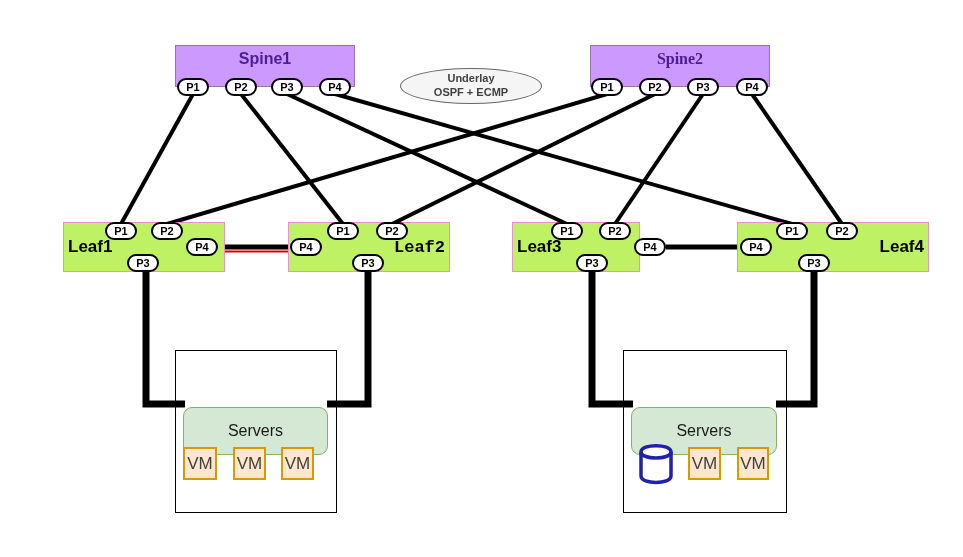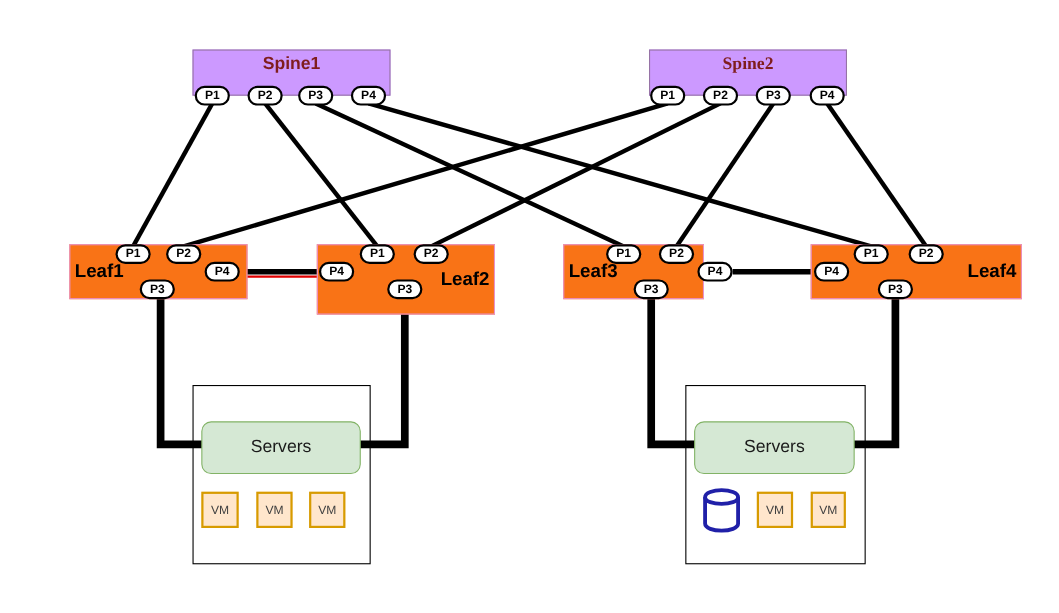--- a/index.html
+++ b/index.html
@@ -1,32 +1,32 @@
 <!DOCTYPE html>
 <html><head>
 <meta charset="utf-8">
 <style>
   html,body{margin:0;padding:0;background:#fff;}
   #canvas{position:relative;width:963px;height:557px;background:#fff;overflow:hidden;
           font-family:"Liberation Sans","DejaVu Sans",sans-serif;}
   .abs{position:absolute;box-sizing:border-box;}
   svg{position:absolute;left:0;top:0;}
   .spine{background:#CC99FF;border:1px solid #9673A6;}
-  .spine-label{width:100%;text-align:center;font-weight:bold;font-size:16px;color:#7f1d1d;padding-top:4px;}
-  .leaf{background:#f97316;border:1px solid #E891CB;display:flex;align-items:center;}
+  .spine-label{width:100%;text-align:center;font-weight:bold;font-size:16px;color:#4c1d95;padding-top:4px;}
+  .leaf{background:#bef264;border:1px solid #E891CB;display:flex;align-items:center;}
   .leaf-label{font-weight:bold;font-size:17px;color:#000;width:100%;padding:0 4px;}
   .lab-left{text-align:left;} .lab-right{text-align:right;}
   .pill{background:#fff;border:2px solid #000;border-radius:10px;width:32px;height:18px;
         display:flex;align-items:center;justify-content:center;
         font-size:11px;font-weight:bold;color:#000;}
   .server-outline{background:#fff;border:1px solid #000;}
   .green{background:#D5E8D4;border:1px solid #82B366;border-radius:9px;
-         display:flex;align-items:center;justify-content:center;font-size:16px;color:#1a1a1a;}
+         display:flex;align-items:center;justify-content:center;font-size:16px;color:#1a1a1a;margin-top:24px;}
   .vm{background:#FFE6CC;border:2px solid #D79B00;display:flex;align-items:center;justify-content:center;
-      font-size:11px;color:#404040;}
+      font-size:17px;color:#404040;}
   .ellipse{background:#F5F5F5;border:1px solid #666;border-radius:50%;
            display:flex;flex-direction:column;align-items:center;justify-content:center;
            font-size:11px;font-weight:bold;color:#404040;line-height:1.25;text-align:center;}
 </style>
 </head>
 <body>
 
 <div id="canvas">
 
   <div class="abs server-outline" style="left:175px;top:350px;width:162px;height:163px;"></div>
@@ -63,30 +63,34 @@
   <div class="abs pill" style="left:319px;top:78px;">P4</div>
 
   <div class="abs spine" style="left:590px;top:45px;width:180px;height:42px;font-family:Liberation Serif, serif;">
     <div class="spine-label">Spine2</div>
   </div>
   <div class="abs pill" style="left:591px;top:78px;">P1</div>
   <div class="abs pill" style="left:639px;top:78px;">P2</div>
   <div class="abs pill" style="left:687px;top:78px;">P3</div>
   <div class="abs pill" style="left:736px;top:78px;">P4</div>
 
+  <div class="abs ellipse" style="left:400px;top:68px;width:142px;height:36px;">
+    <span>Underlay</span>
+    <span>OSPF + ECMP</span>
+  </div>
 
   <div class="abs leaf" style="left:63px;top:222px;width:162px;height:50px;">
     <div class="leaf-label lab-left">Leaf1</div>
   </div>
   <div class="abs pill" style="left:105px;top:222px;">P1</div>
   <div class="abs pill" style="left:151px;top:222px;">P2</div>
   <div class="abs pill" style="left:127px;top:254px;">P3</div>
   <div class="abs pill" style="left:186px;top:238px;">P4</div>
 
-  <div class="abs leaf" style="left:288px;top:222px;width:162px;height:64px;">
+  <div class="abs leaf" style="left:288px;top:222px;width:162px;height:50px;font-family:Liberation Mono, monospace;">
     <div class="leaf-label lab-right">Leaf2</div>
   </div>
   <div class="abs pill" style="left:327px;top:222px;">P1</div>
   <div class="abs pill" style="left:376px;top:222px;">P2</div>
   <div class="abs pill" style="left:352px;top:254px;">P3</div>
   <div class="abs pill" style="left:290px;top:238px;">P4</div>
 
   <div class="abs leaf" style="left:512px;top:222px;width:128px;height:50px;">
     <div class="leaf-label lab-left">Leaf3</div>
   </div>

